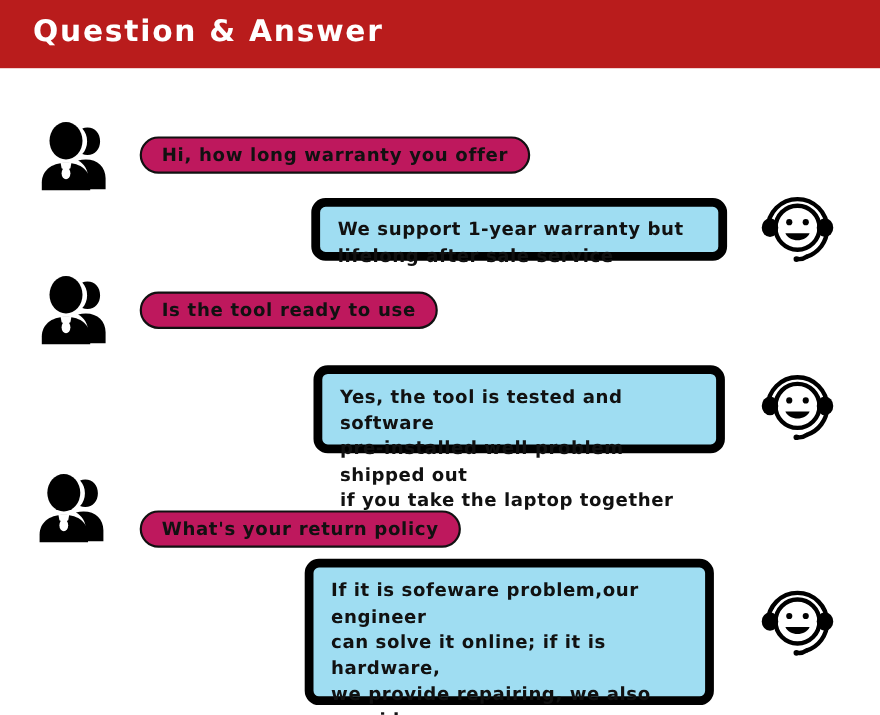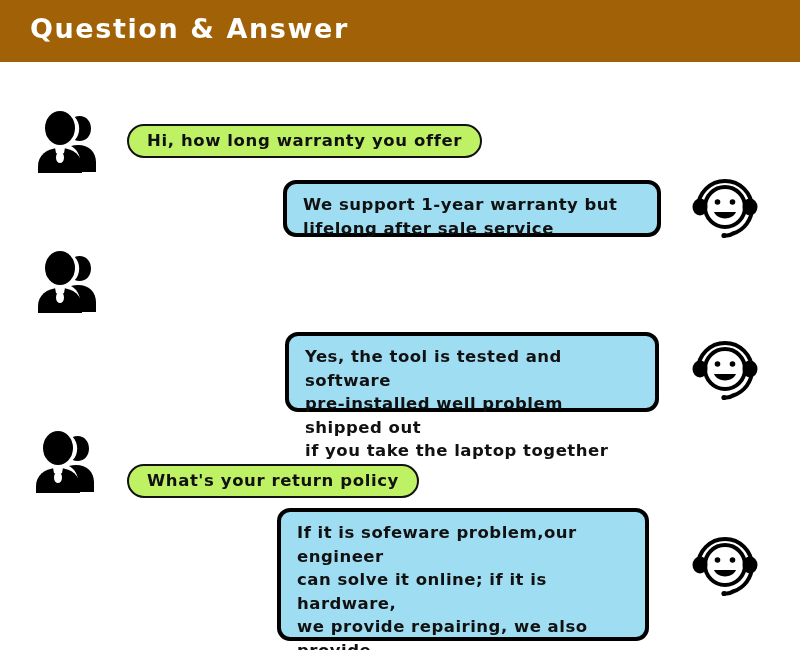--- a/index.html
+++ b/index.html
@@ -22,21 +22,21 @@
     background: #ffffff;
   }
 
   
   #header {
     position: absolute;
     left: 0;
     top: 0;
     width: 800px;
     height: 62px;
-    background: #a16207;
+    background: #b91c1c;
     box-sizing: border-box;
   }
   #header-title {
     position: absolute;
     left: 30px;
     top: 13px;
     color: #ffffff;
     font-size: 27px;
     font-weight: bold;
     letter-spacing: 1.6px;
@@ -56,41 +56,41 @@
     position: absolute;
     width: 78px;
     height: 68px;
   }
   .agent-avatar svg { display: block; width: 78px; height: 68px; }
 
   
   .q-bubble {
     position: absolute;
     box-sizing: border-box;
-    background: #bef264;
+    background: #be185d;
     border: 2px solid #111111;
     border-radius: 999px;
     color: #111111;
     font-size: 16.5px;
     font-weight: bold;
     letter-spacing: 0.6px;
     line-height: 1;
     display: flex;
     align-items: center;
     padding: 0 18px;
     white-space: nowrap;
     font-family: "DejaVu Sans", "Liberation Sans", sans-serif;
   }
 
   
   .a-bubble {
     position: absolute;
     box-sizing: border-box;
     background: #9fddf2;
-    border: 4px solid #000000;
+    border: 8px solid #000000;
     border-radius: 13px;
     color: #111111;
     font-size: 16.5px;
     font-weight: bold;
     letter-spacing: 0.5px;
     line-height: 23.5px;
     padding: 9px 14px 9px 16px;
     font-family: "DejaVu Sans", "Liberation Sans", sans-serif;
     white-space: pre-line;
   }
@@ -149,20 +149,21 @@
     <svg viewBox="0 0 82 72" xmlns="http://www.w3.org/2000/svg">
       <path d="M59.5 12 C66.5 12 71 17.5 71 24.5 C71 31.5 66.5 37 59.5 37 C57.8 37 56.2 36.7 54.8 36.1 C57.6 33.2 59.2 29.1 59.2 24.5 C59.2 19.9 57.6 15.8 54.8 12.9 C56.2 12.3 57.8 12 59.5 12 Z" fill="#000"></path>
       <path d="M58 41 C69 41 76 48 76 58 L76 68 L60 68 L60 57 C60 50.5 56.5 45 51 42 C53.2 41.3 55.6 41 58 41 Z" fill="#000"></path>
       <ellipse cx="40" cy="24" rx="15" ry="17" fill="#000"></ellipse>
       <path d="M40 44 C54 44 62 52 62 62 L62 69 L18 69 L18 62 C18 52 26 44 40 44 Z" fill="#000"></path>
       <path d="M35 43.5 L45 43.5 L44 49 L40 51 L36 49 Z" fill="#fff"></path>
       <ellipse cx="40" cy="53.5" rx="4" ry="5.5" fill="#fff"></ellipse>
     </svg>
   </div>
 
+  <div class="q-bubble" style="left:127px; top:265px; height:34px;">Is the tool ready to use</div>
 
   <div class="a-bubble" style="left:285px; top:332px; width:374px; height:80px;">Yes, the tool is  tested and software
 pre-installed well problem shipped out
 if you take the laptop together</div>
 
   <div class="agent-avatar" style="left:686px; top:336px;">
     <svg viewBox="0 0 78 68" xmlns="http://www.w3.org/2000/svg">
       <ellipse cx="14" cy="33" rx="7.5" ry="8.5" fill="#000"></ellipse>
       <ellipse cx="64" cy="33" rx="7.5" ry="8.5" fill="#000"></ellipse>
       <path d="M12 34 A27 27 0 1 1 66 34" fill="none" stroke="#000" stroke-width="4"></path>

